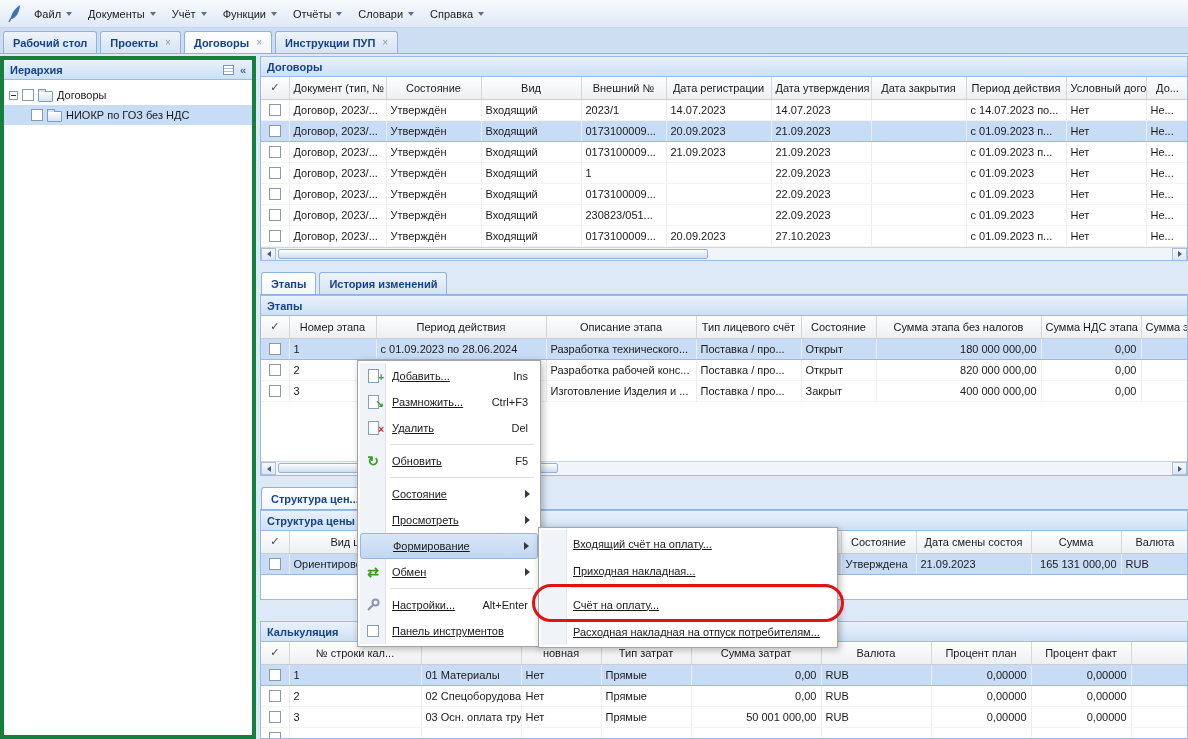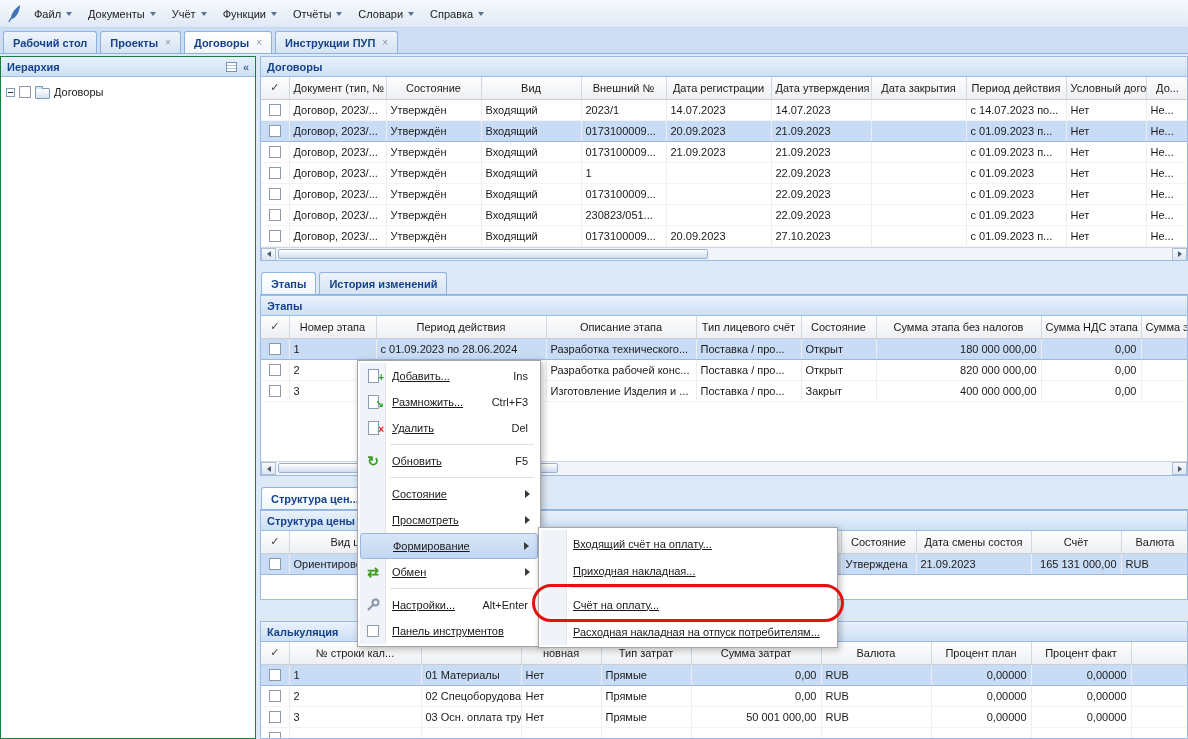--- a/index.html
+++ b/index.html
@@ -14,21 +14,21 @@
   .caret{width:0;height:0;border-left:3px solid transparent;border-right:3px solid transparent;border-top:4px solid #59708e;}
 
   
   .tabbar{height:26px;background:#cddef2;border-bottom:1px solid #8db2e3;display:flex;align-items:flex-end;padding:3px 3px 0 3px;gap:3px;}
   .tab{height:22px;background:linear-gradient(#eef4fb,#d5e3f3);border:1px solid #8db2e3;border-bottom:none;border-radius:3px 3px 0 0;display:flex;align-items:center;padding:8px 9px;color:#15428b;font-weight:bold;gap:7px;white-space:nowrap;}
   .tab.active{background:linear-gradient(#ffffff,#f0f6fc);}
   .tab-close{color:#8b95a5;font-weight:normal;font-size:10px;line-height:10px;}
 
   
   .content{display:flex;height:685px;padding-top:2px;}
-  .left{width:256px;background:#737373;border:1px solid #15803d;display:flex;flex-direction:column;}
+  .left{width:256px;background:#737373;border:4px solid #15803d;display:flex;flex-direction:column;}
   .splitter{width:4px;}
   .main{width:928px;display:flex;flex-direction:column;min-width:0;}
 
   .phdr{height:20px;background:linear-gradient(#e9f1fc,#cde0f5);border-bottom:1px solid #99bbe8;color:#15428b;font-weight:bold;display:flex;align-items:center;padding:0 6px;flex:0 0 auto;}
   .phdr .sp{flex:1;}
   .hdr-ic{color:#4a689c;margin-left:6px;font-weight:bold;}
   .grid-icon{width:11px;height:10px;border:1px solid #7a93b8;background:repeating-linear-gradient(180deg,#fff 0 2px,#aebfd8 2px 3px);display:inline-block;margin-left:6px;}
 
   
   .tree{flex:1;background:#fff;padding-top:5px;}
@@ -162,20 +162,26 @@
         <span class="grid-icon"></span>
         <span class="hdr-ic">«</span>
       </div>
       <div class="tree">
         <div class="tree-row">
           <span class="expander"></span>
           <span class="cb"></span>
           <span class="folder"></span>
           <span>Договоры</span>
         </div>
+        <div class="tree-row sel">
+          <span class="indent"></span>
+          <span class="cb"></span>
+          <span class="folder"></span>
+          <span>НИОКР по ГОЗ без НДС</span>
+        </div>
       </div>
     </div>
 
     <div class="splitter"></div>
 
     <div class="main">
 
       <div class="section sec-contracts">
         <div class="phdr">
             <span>Договоры</span>
@@ -425,21 +431,21 @@
               <col style="width:90px">
               <col style="width:68px">
             </colgroup>
           <thead>
               <tr>
                 <th>✓</th>
                 <th>Вид цены</th>
                 <th></th>
                 <th>Состояние</th>
                 <th>Дата смены состоя</th>
-                <th>Счёт</th>
+                <th>Сумма</th>
                 <th>Валюта</th>
               </tr>
             </thead>
           <tbody>
               <tr class="sel">
                 <td><span class="cb"></span></td>
                 <td>Ориентировоч...</td>
                 <td></td>
                 <td>Утверждена</td>
                 <td>21.09.2023</td>

